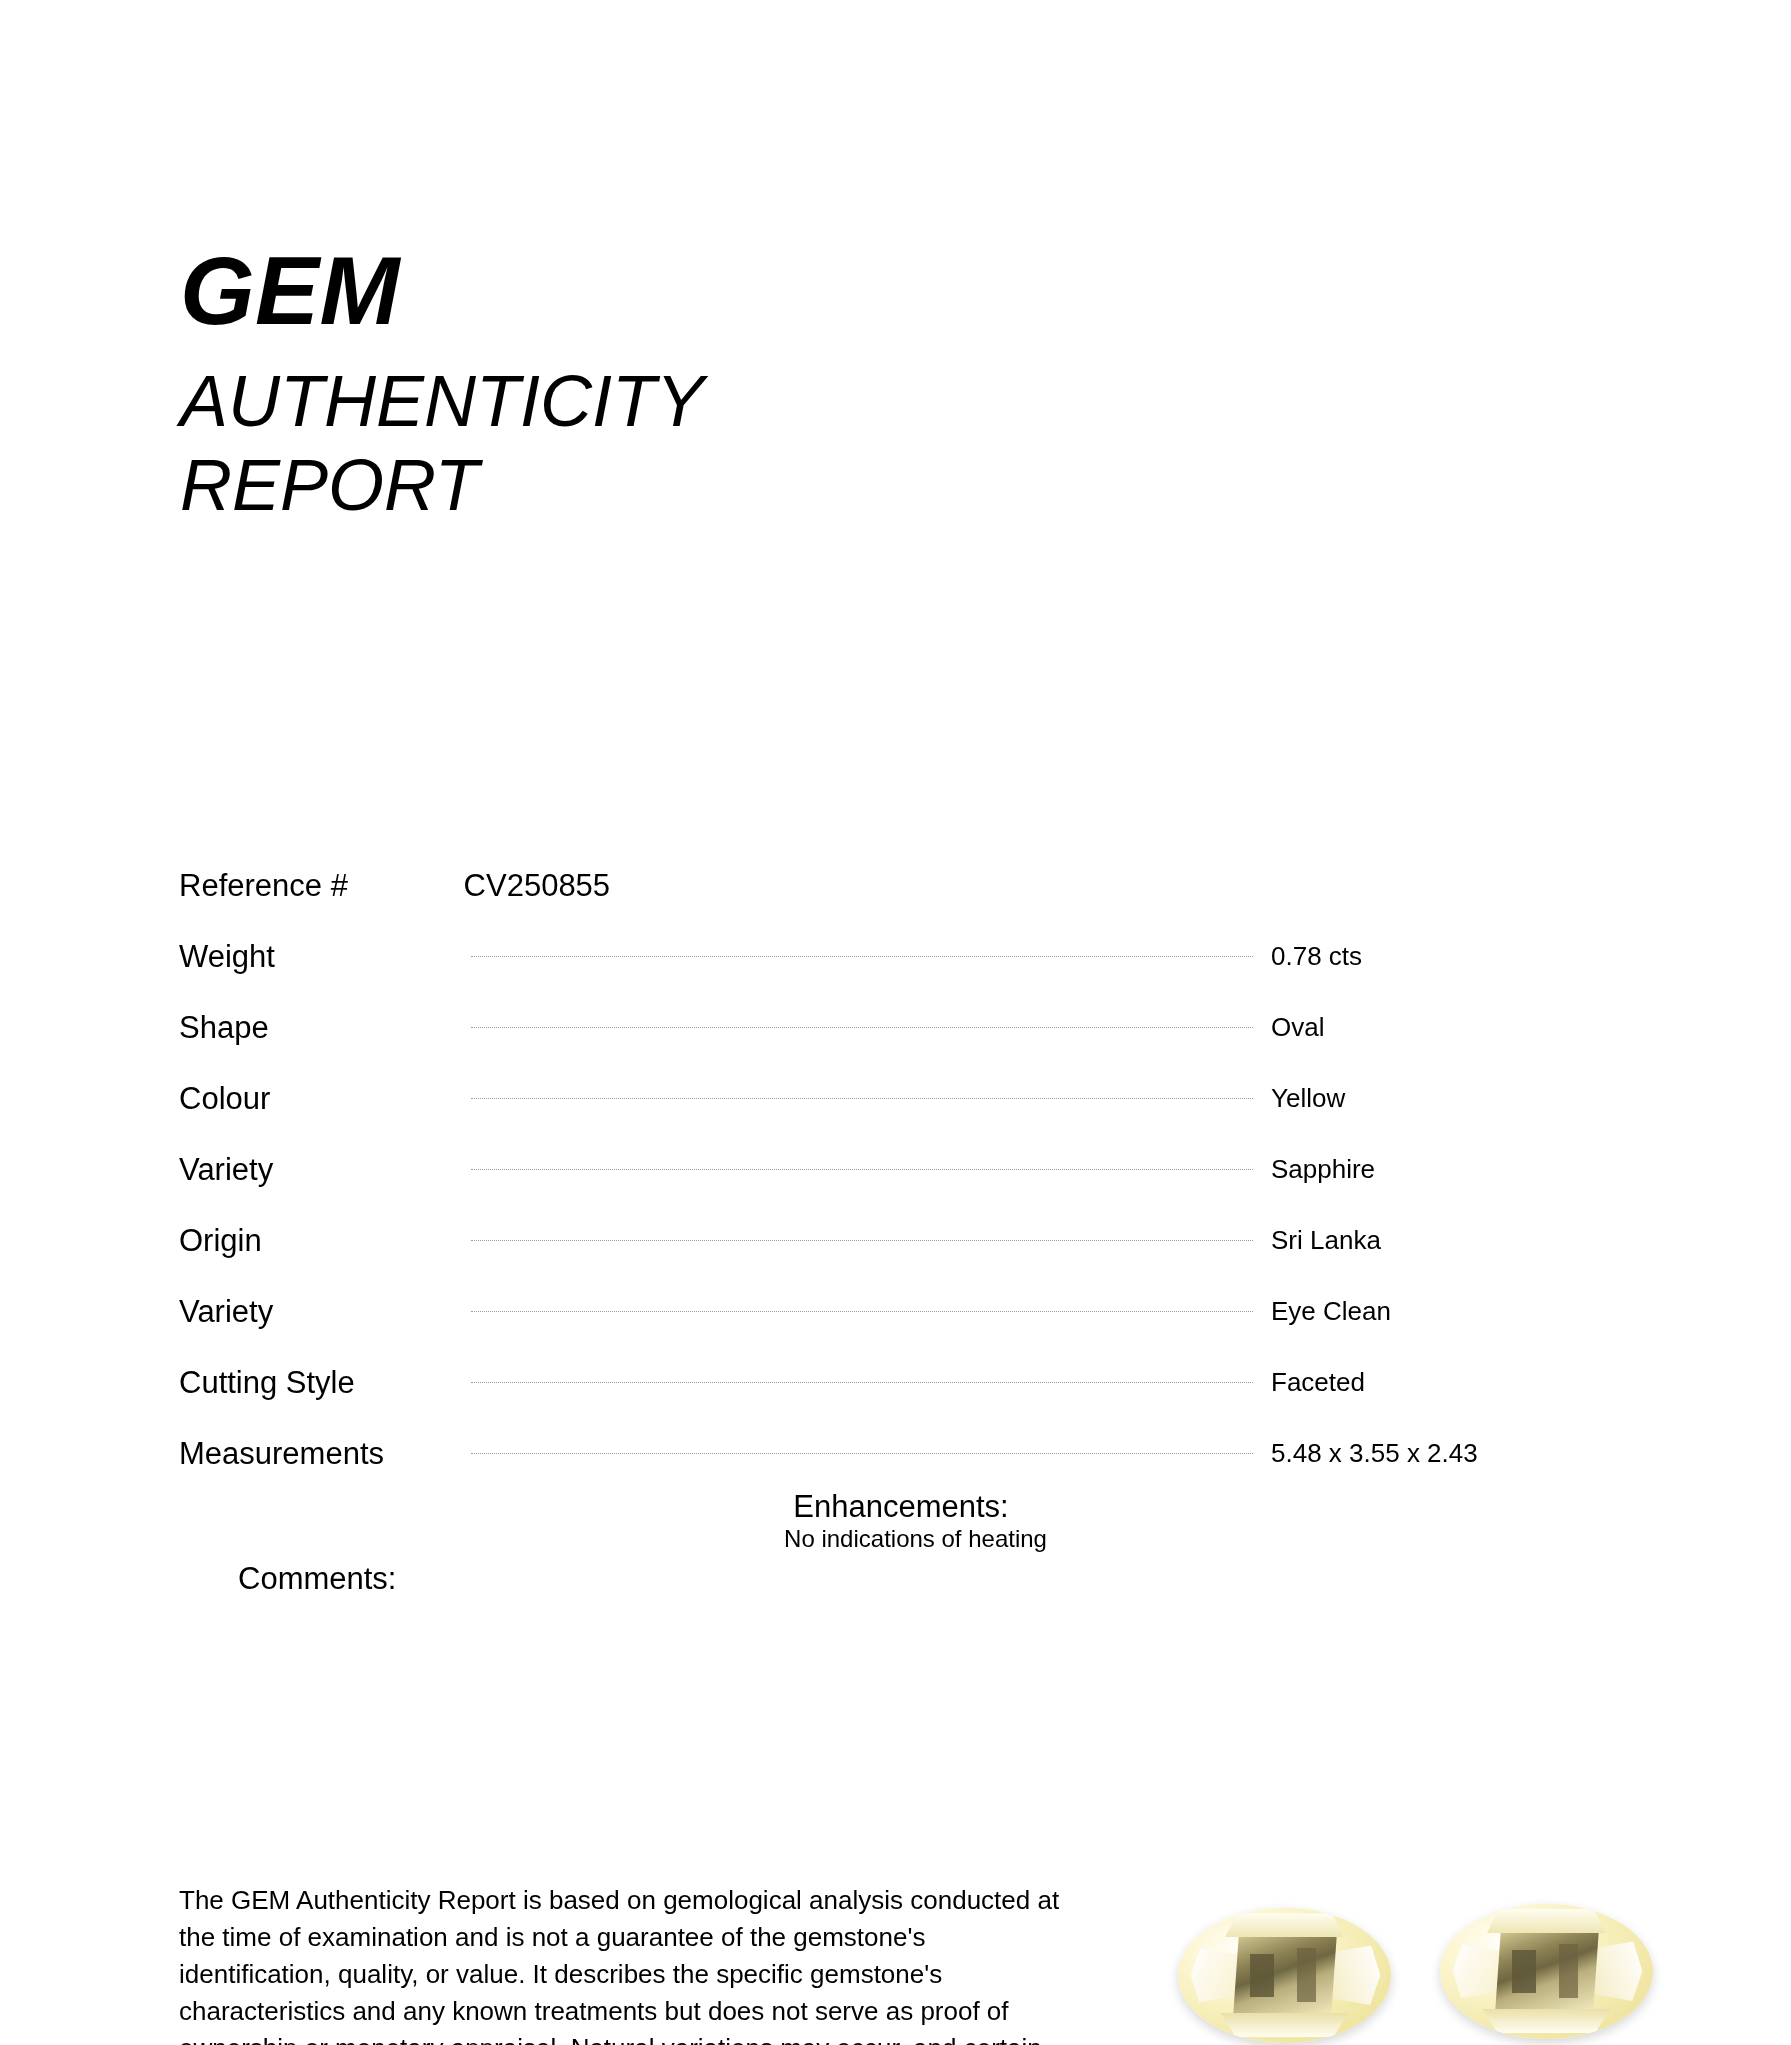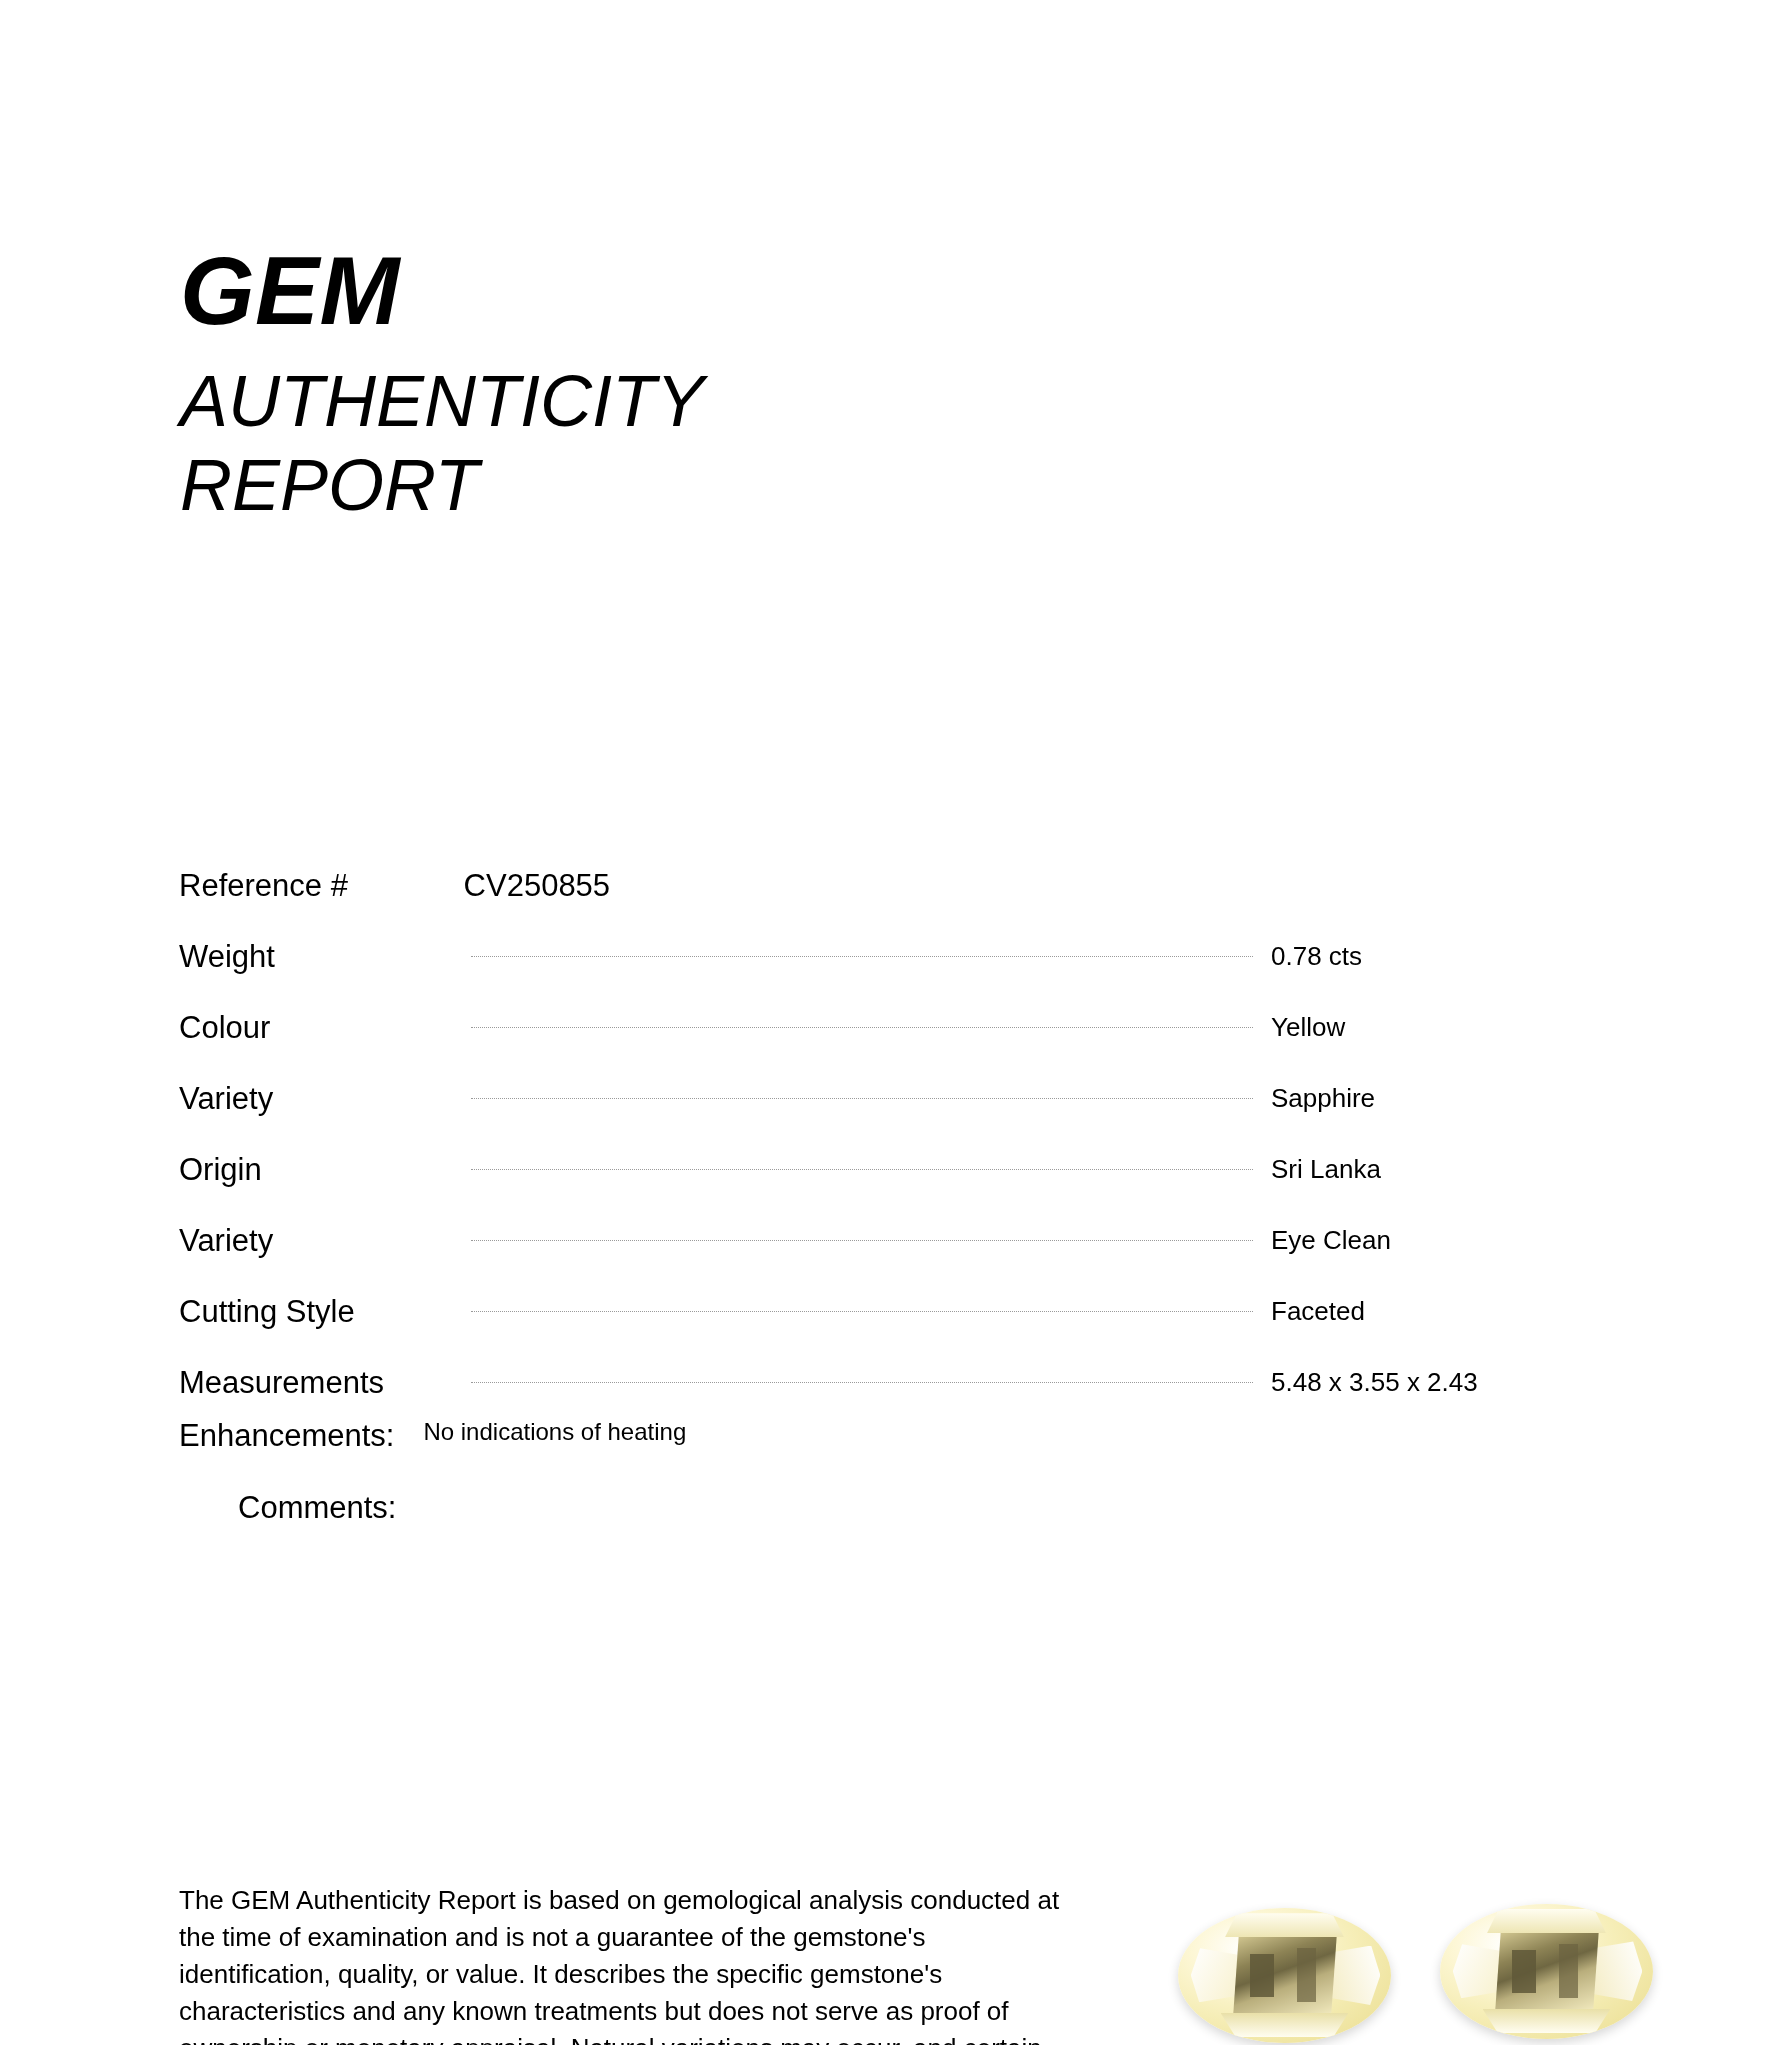--- a/index.html
+++ b/index.html
@@ -82,22 +82,23 @@
     white-space: nowrap;
     margin-left: 10.6px;
   }
   .row-ref {
     height: 70px;
   }
 
   
   .row-free {
     display: flex;
-    align-items: flex-start;
+    align-items: center;
     height: 72px;
+    flex-direction: column;
   }
   .row-free .label {
     font-size: 31px;
     white-space: nowrap;
   }
   .row-free .value {
     font-size: 24px;
     white-space: nowrap;
     margin-left: 29px;
   }
@@ -222,20 +223,25 @@
       <div class="label">Reference #</div>
       <div class="value-inline">CV250855</div>
     </div>
 
     <div class="row">
       <div class="label">Weight</div>
       <div class="dots"></div>
       <div class="value">0.78 cts</div>
     </div>
 
+    <div class="row">
+      <div class="label">Shape</div>
+      <div class="dots"></div>
+      <div class="value">Oval</div>
+    </div>
 
     <div class="row">
       <div class="label">Colour</div>
       <div class="dots"></div>
       <div class="value">Yellow</div>
     </div>
 
     <div class="row">
       <div class="label">Variety</div>
       <div class="dots"></div>

